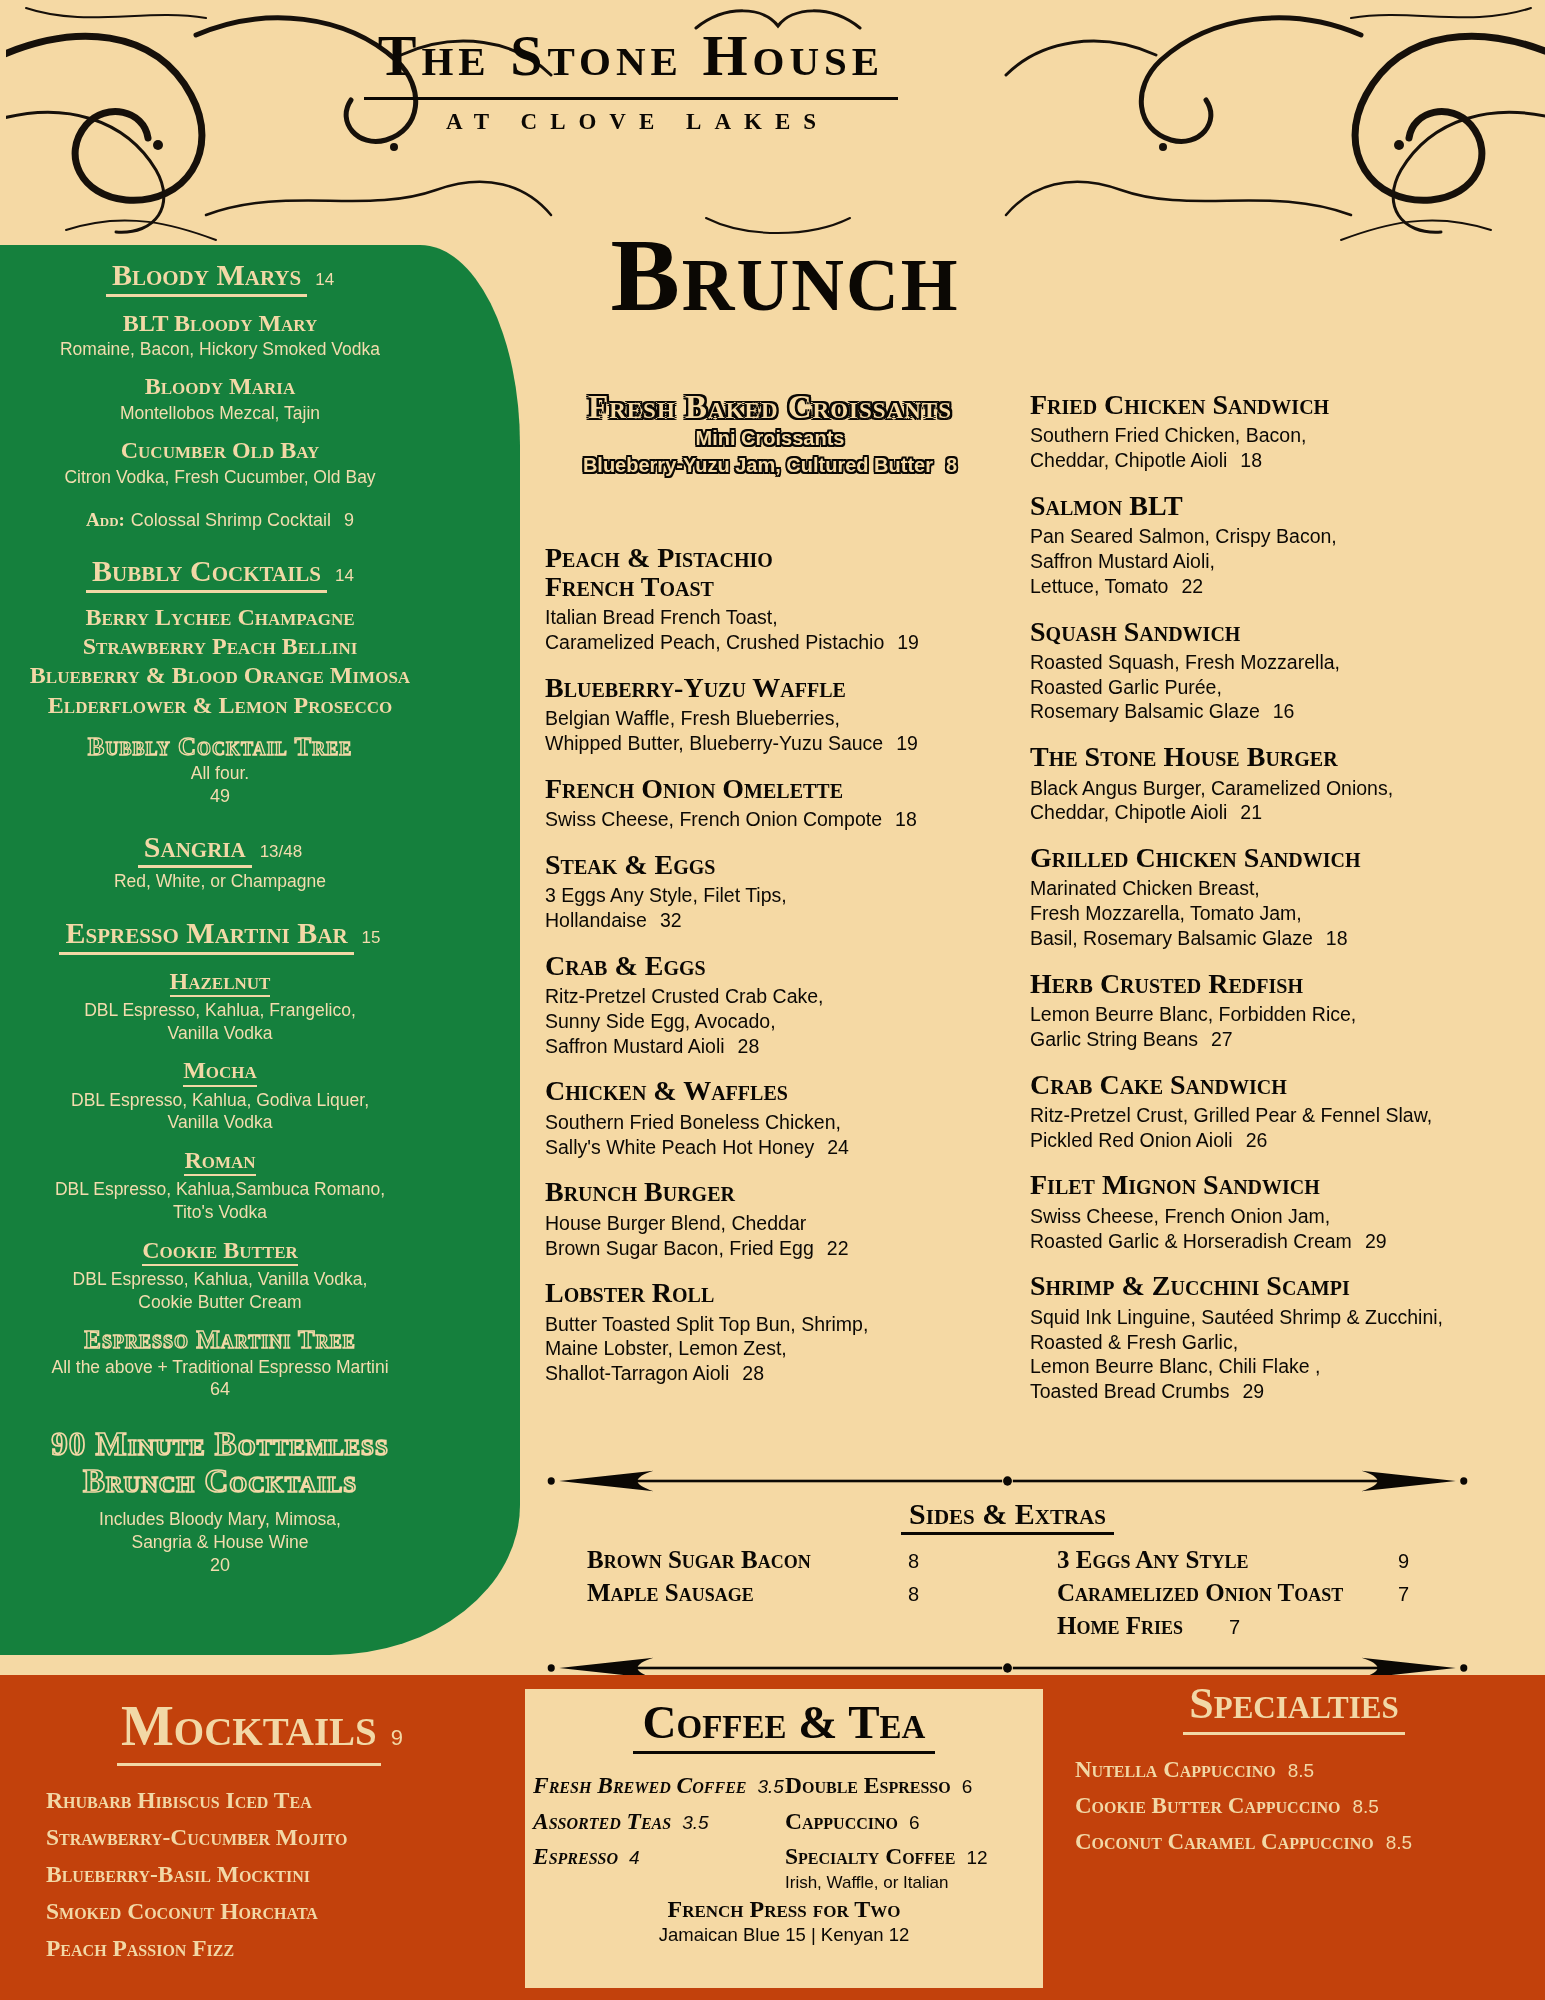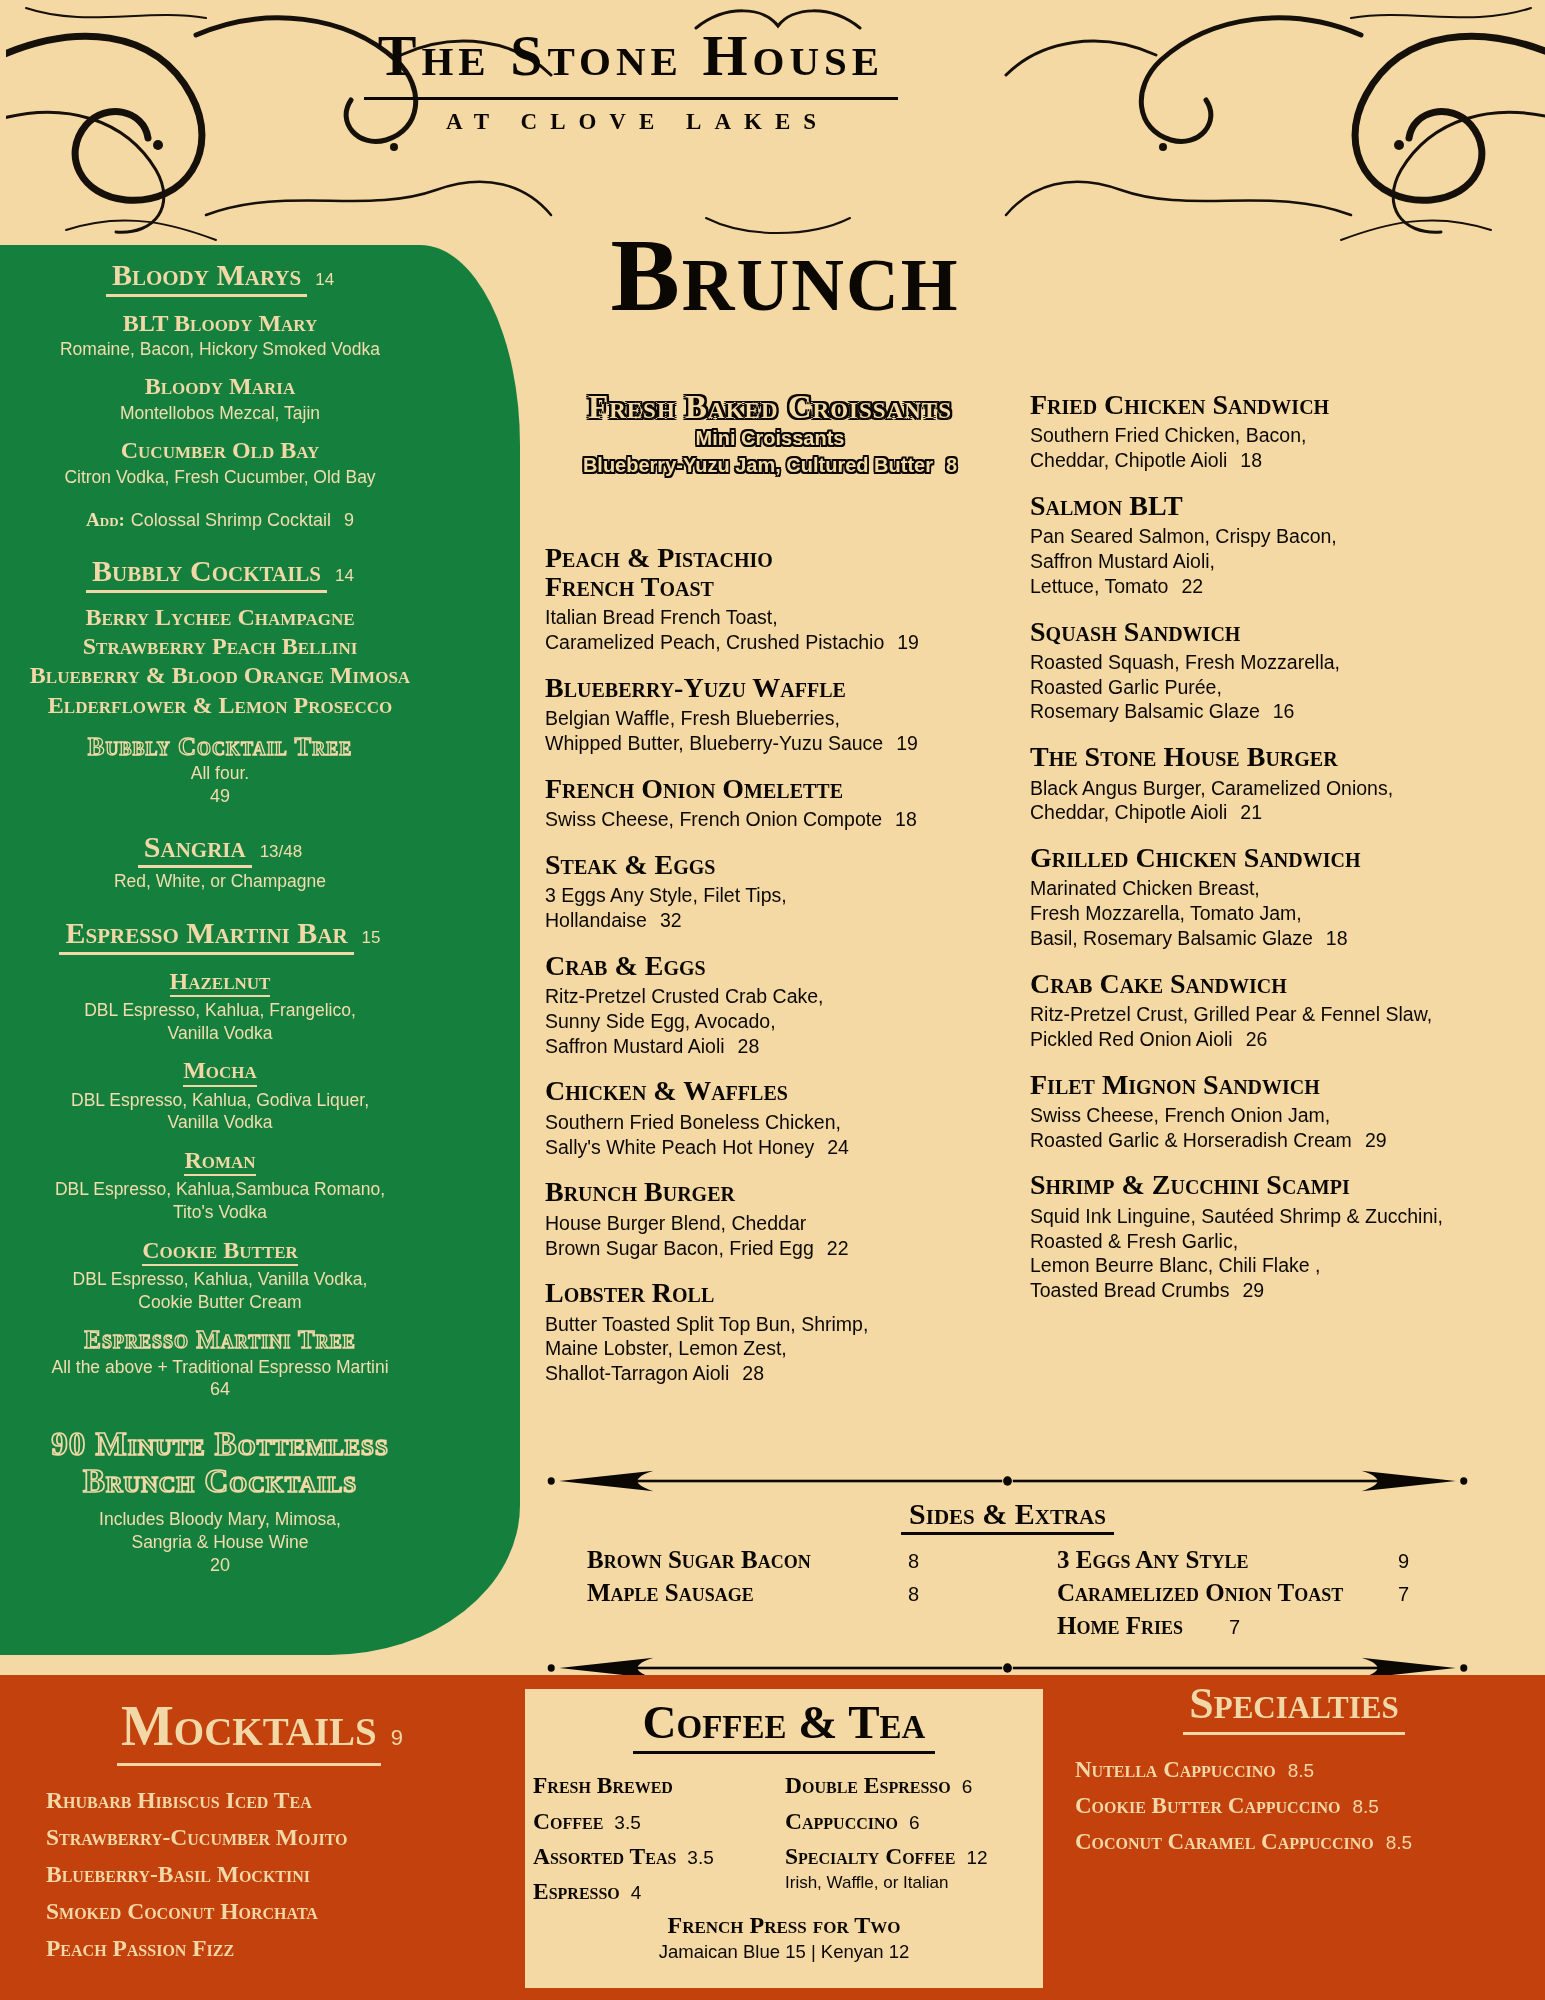--- a/index.html
+++ b/index.html
@@ -79,21 +79,21 @@
   .mock-title-row{margin-top:22px;text-align:center;}
   .mock-title{font-size:56px;display:inline-block;border-bottom:3px solid #f2d8a6;padding:0 4px 7px;}
   .mock-price{font-size:22px;margin-left:10px;}
   .mock-items{list-style:none;margin:16px 0 0;padding:0 0 0 46px;text-align:left;}
   .mock-items li{font-size:23.5px;line-height:1.58;}
 
   .coffee-box{position:absolute;left:525px;top:14px;width:518px;height:299px;background:#f5d9a4;color:#0b0804;}
   .coffee-h-wrap{text-align:center;margin-top:9px;}
   .coffee-h{font-size:47px;display:inline-block;border-bottom:3px solid #0b0804;padding:0 10px 4px;}
   .coffee-cols{display:flex;margin:14px 0 0 8px;}
-  .c-col{width:252px;}
+  .c-col{width:252px;font-style:italic;}
   .c-col2{width:250px;}
   .c-row{font-size:23.5px;line-height:1.5;}
   .c-row .cp{font-size:19px;margin-left:11px;}
   .c-note{font-size:17px;line-height:1.1;margin:0;}
   .press{text-align:center;margin-top:4px;}
   .press-name{font-size:24px;}
   .press-detail{font-size:18.5px;margin-top:2px;}
 
   .barista{position:absolute;left:1043px;top:0;width:502px;text-align:center;}
   .bar-line-wrap{margin-top:20px;}
@@ -293,20 +293,25 @@
       <p class="mi-desc"><span class="d">Black Angus Burger, Caramelized Onions,
 Cheddar, Chipotle Aioli</span><span class="pr">21</span></p>
     </div>
     <div class="mi">
       <h3 class="mi-name display">Grilled Chicken Sandwich</h3>
       <p class="mi-desc"><span class="d">Marinated Chicken Breast,
 Fresh Mozzarella, Tomato Jam,
 Basil, Rosemary Balsamic Glaze</span><span class="pr">18</span></p>
     </div>
     <div class="mi">
+      <h3 class="mi-name display">Herb Crusted Redfish</h3>
+      <p class="mi-desc"><span class="d">Lemon Beurre Blanc, Forbidden Rice,
+Garlic String Beans</span><span class="pr">27</span></p>
+    </div>
+    <div class="mi">
       <h3 class="mi-name display">Crab Cake Sandwich</h3>
       <p class="mi-desc"><span class="d">Ritz-Pretzel Crust, Grilled Pear &amp; Fennel Slaw,
 Pickled Red Onion Aioli</span><span class="pr">26</span></p>
     </div>
     <div class="mi">
       <h3 class="mi-name display">Filet Mignon Sandwich</h3>
       <p class="mi-desc"><span class="d">Swiss Cheese, French Onion Jam,
 Roasted Garlic &amp; Horseradish Cream</span><span class="pr">29</span></p>
     </div>
     <div class="mi">

